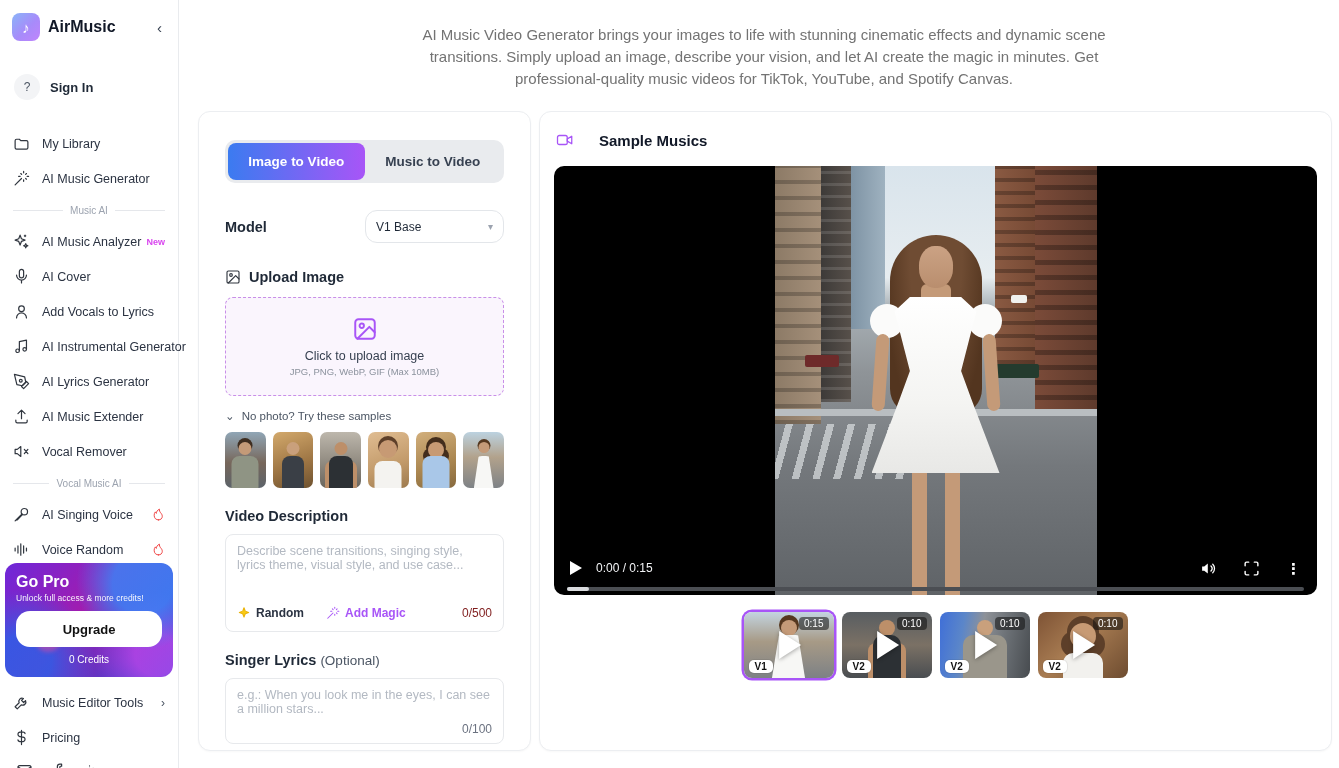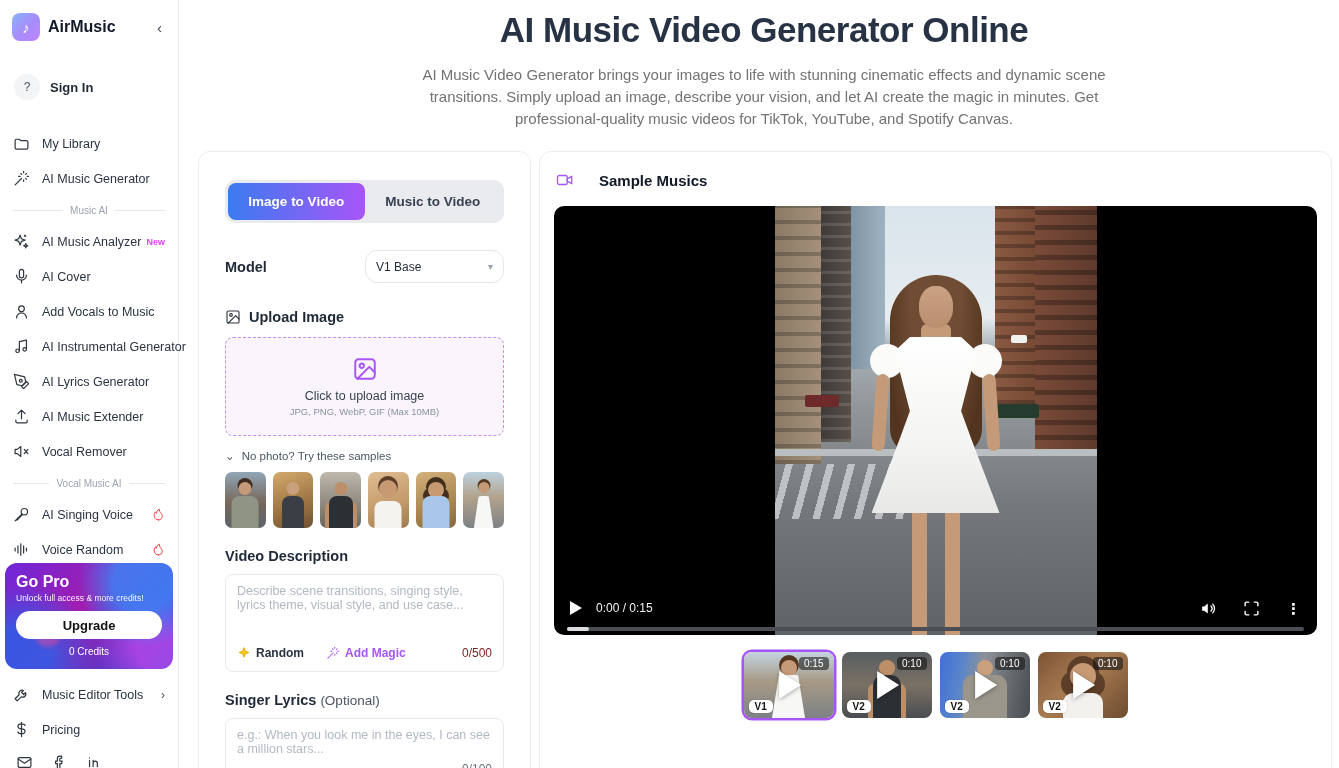--- a/index.html
+++ b/index.html
@@ -40,21 +40,21 @@
     overflow:hidden; color:#fff; z-index:3;
     background:
       radial-gradient(circle at 82% 18%, rgba(59,130,246,.85) 0 18%, transparent 40%),
       radial-gradient(circle at 12% 85%, rgba(37,99,235,.8) 0 15%, transparent 40%),
       radial-gradient(circle at 90% 80%, rgba(216,70,239,.65) 0 12%, transparent 35%),
       linear-gradient(130deg,#6d28d9 0%,#a21caf 45%,#1d4ed8 100%); }
   .gopro::before { content:""; position:absolute; left:18%; top:55%; width:26px; height:26px;
     border-radius:50%; background:rgba(236,72,153,.5); filter:blur(2px); }
   .gopro-title { font-size:16px; font-weight:bold; position:relative; }
   .gopro-sub { font-size:8.5px; margin-top:2px; position:relative; opacity:.95; }
-  .gopro-btn { position:relative; margin-top:8px; width:100%; height:28px; border:none;
+  .gopro-btn { position:relative; margin-top:8px; width:100%; height:36px; border:none;
     border-radius:14px; background:#fff; color:#111; font-size:13px; font-weight:bold;
     cursor:pointer; font-family:inherit; }
   .gopro-credits { position:relative; text-align:center; font-size:10px; margin-top:7px; }
   .social-row { display:flex; align-items:center; gap:18px; padding:0 16px; height:35px;
     color:#30363f; }
   .social-row svg { width:17px; height:17px; stroke:currentColor; fill:none; stroke-width:1.7;
     stroke-linecap:round; stroke-linejoin:round; }
 
   
   .main { flex:1; padding:10px 9px 0 19px; overflow:hidden; }
@@ -245,21 +245,21 @@
               <rect x="9" y="2" width="6" height="12" rx="3"></rect>
               <path d="M5 10a7 7 0 0014 0M12 17v4"></path>
             </svg></span>
         <span class="nav-label">AI Cover</span>
       </div>
       <div class="nav-item">
         <span class="nicon"><svg viewBox="0 0 24 24">
               <circle cx="12" cy="8" r="4"></circle>
               <path d="M5 21c0-3.9 3.1-7 7-7s7 3.1 7 7"></path>
             </svg></span>
-        <span class="nav-label">Add Vocals to Music</span>
+        <span class="nav-label">Add Vocals to Lyrics</span>
       </div>
       <div class="nav-item">
         <span class="nicon"><svg viewBox="0 0 24 24">
               <path d="M9 18V5l10-2v13"></path>
               <circle cx="6.5" cy="18" r="2.5"></circle>
               <circle cx="16.5" cy="16" r="2.5"></circle>
             </svg></span>
         <span class="nav-label">AI Instrumental Generator</span>
       </div>
       <div class="nav-item">
@@ -336,21 +336,20 @@
             <path d="M15 3h-2.5A3.5 3.5 0 009 6.5V10H6.5v3.5H9V21h3.5v-7.5h2.6l.6-3.5h-3.2V7a1 1 0 011-1H15z"></path>
           </svg></span>
       <span><svg viewBox="0 0 24 24">
             <path d="M5 9v9M5 5.5v.1M10 18v-5a3 3 0 016 0v5M10 9v2"></path>
           </svg></span>
     </div>
 
   </aside>
 
   <main class="main">
-    <h1 class="page-title">AI Music Video Generator Online</h1>
     <p class="page-desc">AI Music Video Generator brings your images to life with stunning cinematic effects and dynamic scene transitions. Simply upload an image, describe your vision, and let AI create the magic in minutes. Get professional-quality music videos for TikTok, YouTube, and Spotify Canvas.</p>
 
     <div class="panels">
 
       <section class="card gen-card">
         <div class="tabs">
           <div class="tab active">Image to Video</div>
           <div class="tab">Music to Video</div>
         </div>
 

